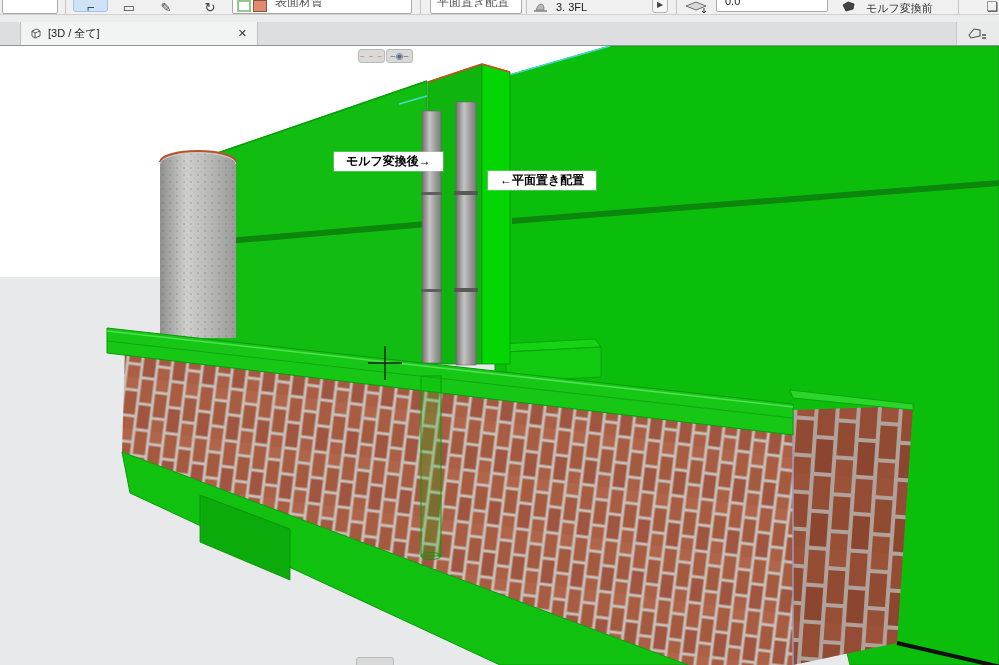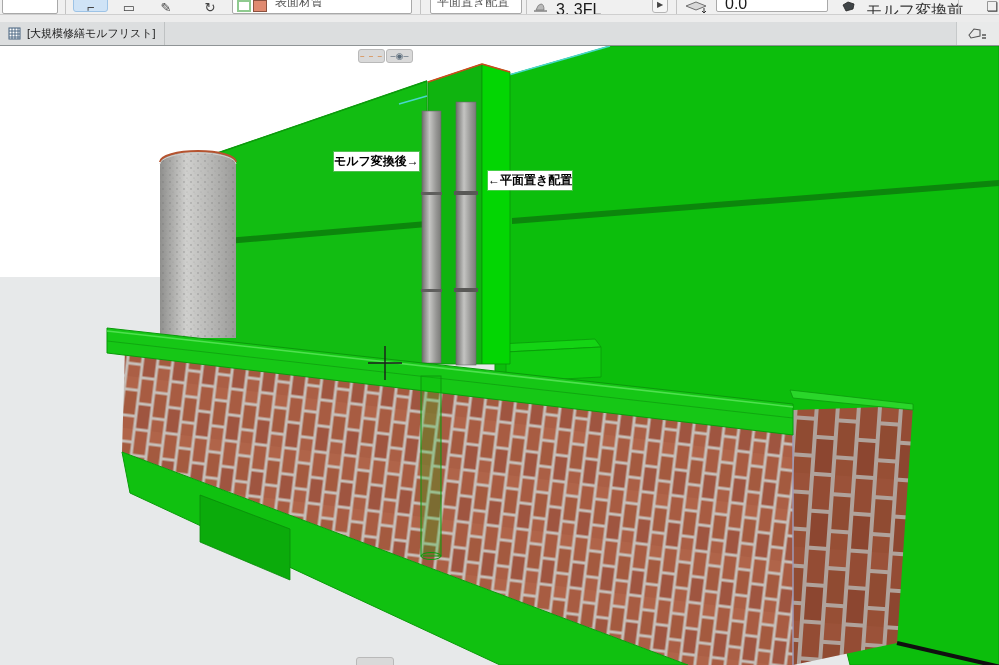--- a/index.html
+++ b/index.html
@@ -6,38 +6,38 @@
   .app{position:relative;width:999px;height:665px;background:#f0f0f0;overflow:hidden;
        font-family:"Liberation Sans","DejaVu Sans",sans-serif;font-size:11px;color:#222;}
 
   
   .toolbar{position:absolute;left:0;top:0;width:999px;height:15px;background:#f0f0f0;overflow:hidden;}
   .toolbar .tb-item{position:absolute;box-sizing:border-box;}
   .tb-field{background:#fff;border:1px solid #a9a9a9;border-radius:2px;height:24px;top:-10px;}
   .tb-sep{width:1px;background:#c3c3c3;height:24px;top:-10px;}
   .tb-btn{height:24px;top:-12px;border-radius:3px;display:flex;align-items:center;justify-content:center;color:#444;font-size:13px;}
   .tb-btn.active{background:#cfe3f6;border:1px solid #9dc3e6;}
-  .tb-text{position:absolute;top:1px;font-size:16px;color:#1a1a1a;white-space:nowrap;text-align:right;}
+  .tb-text{position:absolute;top:1px;font-size:11px;color:#1a1a1a;white-space:nowrap;text-align:right;}
   .tb-clipped{position:absolute;top:-7px;font-size:12px;color:#555;white-space:nowrap;overflow:hidden;height:13px;}
   .swatch{position:absolute;top:0px;width:14px;height:12px;box-sizing:border-box;}
   .toolbar-underline{position:absolute;left:0;top:14px;width:999px;height:1px;background:#cfcfcf;}
   .toolbar-gap{position:absolute;left:0;top:15px;width:999px;height:7px;background:#ececec;border-bottom:1px solid #c8cacb;}
 
   
   .tabbar{position:absolute;left:0;top:22px;width:999px;height:23px;background:#dcdedf;border-bottom:1px solid #8f9496;display:flex;align-items:stretch;}
   .tab{display:flex;align-items:center;gap:6px;padding:0 8px;border-right:1px solid #bfc2c3;position:relative;}
   .tab.active{background:#f2f3f3;border-left:1px solid #bfc2c3;margin-left:20px;width:220px;}
   .tab .tab-label{font-size:11px;color:#1a1a1a;white-space:nowrap;}
   .tab .close{margin-left:auto;font-size:11px;color:#333;font-weight:bold;padding:0 2px;cursor:pointer;}
   .tabbar-right{margin-left:auto;display:flex;align-items:center;border-left:1px solid #c6c9ca;padding:0 10px;background:#e9eaea;}
 
   
   .viewport{position:absolute;left:0;top:46px;width:999px;height:619px;background:#fff;overflow:hidden;}
   .anno{position:absolute;background:#fff;color:#000;font-size:12px;font-weight:bold;
-        padding:1px 0;white-space:nowrap;box-shadow:0 0 0 1px rgba(200,200,200,.35);}
+        padding:1px 12px;white-space:nowrap;box-shadow:0 0 0 1px rgba(200,200,200,.35);}
   .float-btn{position:absolute;width:25px;height:12px;background:#d9d9d9;border:1px solid #b9b9b9;border-radius:3px;
              display:flex;align-items:center;justify-content:center;font-size:8px;line-height:8px;}
   .dash-orange{color:#d98a4a;letter-spacing:1px;font-weight:bold;}
   .eye-glyph{color:#5a6b7a;font-size:9px;letter-spacing:0;}
   .partial-bottom-btn{position:absolute;left:356px;top:611px;width:36px;height:12px;background:#d9d9d9;
              border:1px solid #b9b9b9;border-radius:3px;}
 </style>
 </head>
 <body>
 
@@ -102,26 +102,27 @@
 
     <div class="tb-item tb-sep" style="left:958px;"></div>
     <div class="tb-item tb-btn" style="left:982px;width:20px;">
       <span style="margin-top:12px;">❏</span>
     </div>
   </div>
   <div class="toolbar-underline"></div>
   <div class="toolbar-gap"></div>
 
   <div class="tabbar">
-    <div class="tab">
+    <div class="tab active">
       <svg width="13" height="13" viewBox="0 0 13 13">
-        <rect x="1" y="1" width="11" height="11" fill="#fff" stroke="#44617e" stroke-width="1"></rect>
-        <path d="M1 4 H12 M1 7 H12 M1 10 H12 M4 1 V12 M7 1 V12 M10 1 V12" stroke="#44617e" stroke-width="0.9"></path>
+        <path d="M3 4 L8 2 L11 4 L11 9 L6 11 L3 9 Z" fill="#fff" stroke="#555" stroke-width="1"></path>
+        <path d="M3 4 L6 6 L6 11 M6 6 L11 4" stroke="#555" stroke-width="1" fill="none"></path>
       </svg>
-      <span class="tab-label">[大規模修繕モルフリスト]</span>
+      <span class="tab-label">[3D / 全て]</span>
+      <span class="close">✕</span>
     </div>
     <div class="tabbar-right">
       <svg width="22" height="15" viewBox="0 0 22 15">
         <path d="M2 9 L7 3 L13 4 L13 10 L4 12 Z" fill="#e8e8e8" stroke="#555" stroke-width="1.1"></path>
         <path d="M15 9 H19 M15 12 H19" stroke="#555" stroke-width="1.3"></path>
       </svg>
     </div>
   </div>
 
   <div class="viewport">

